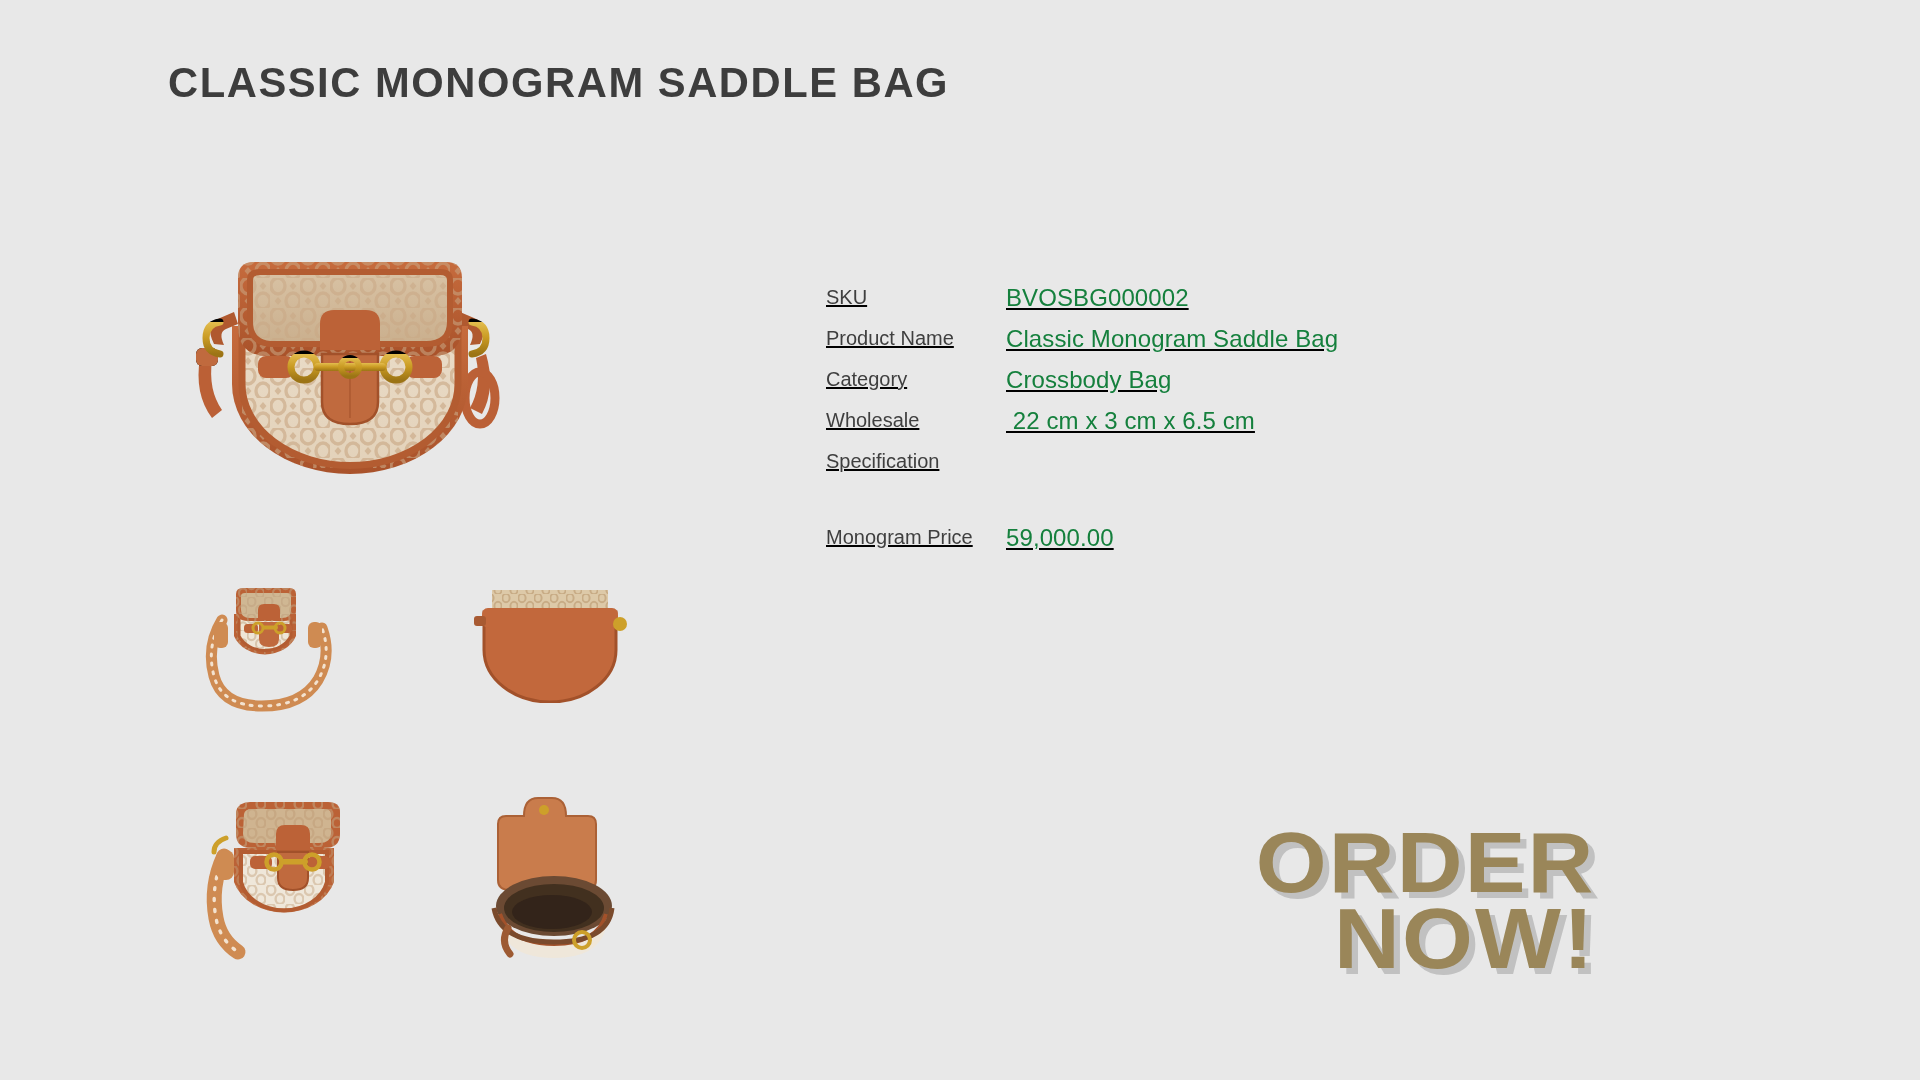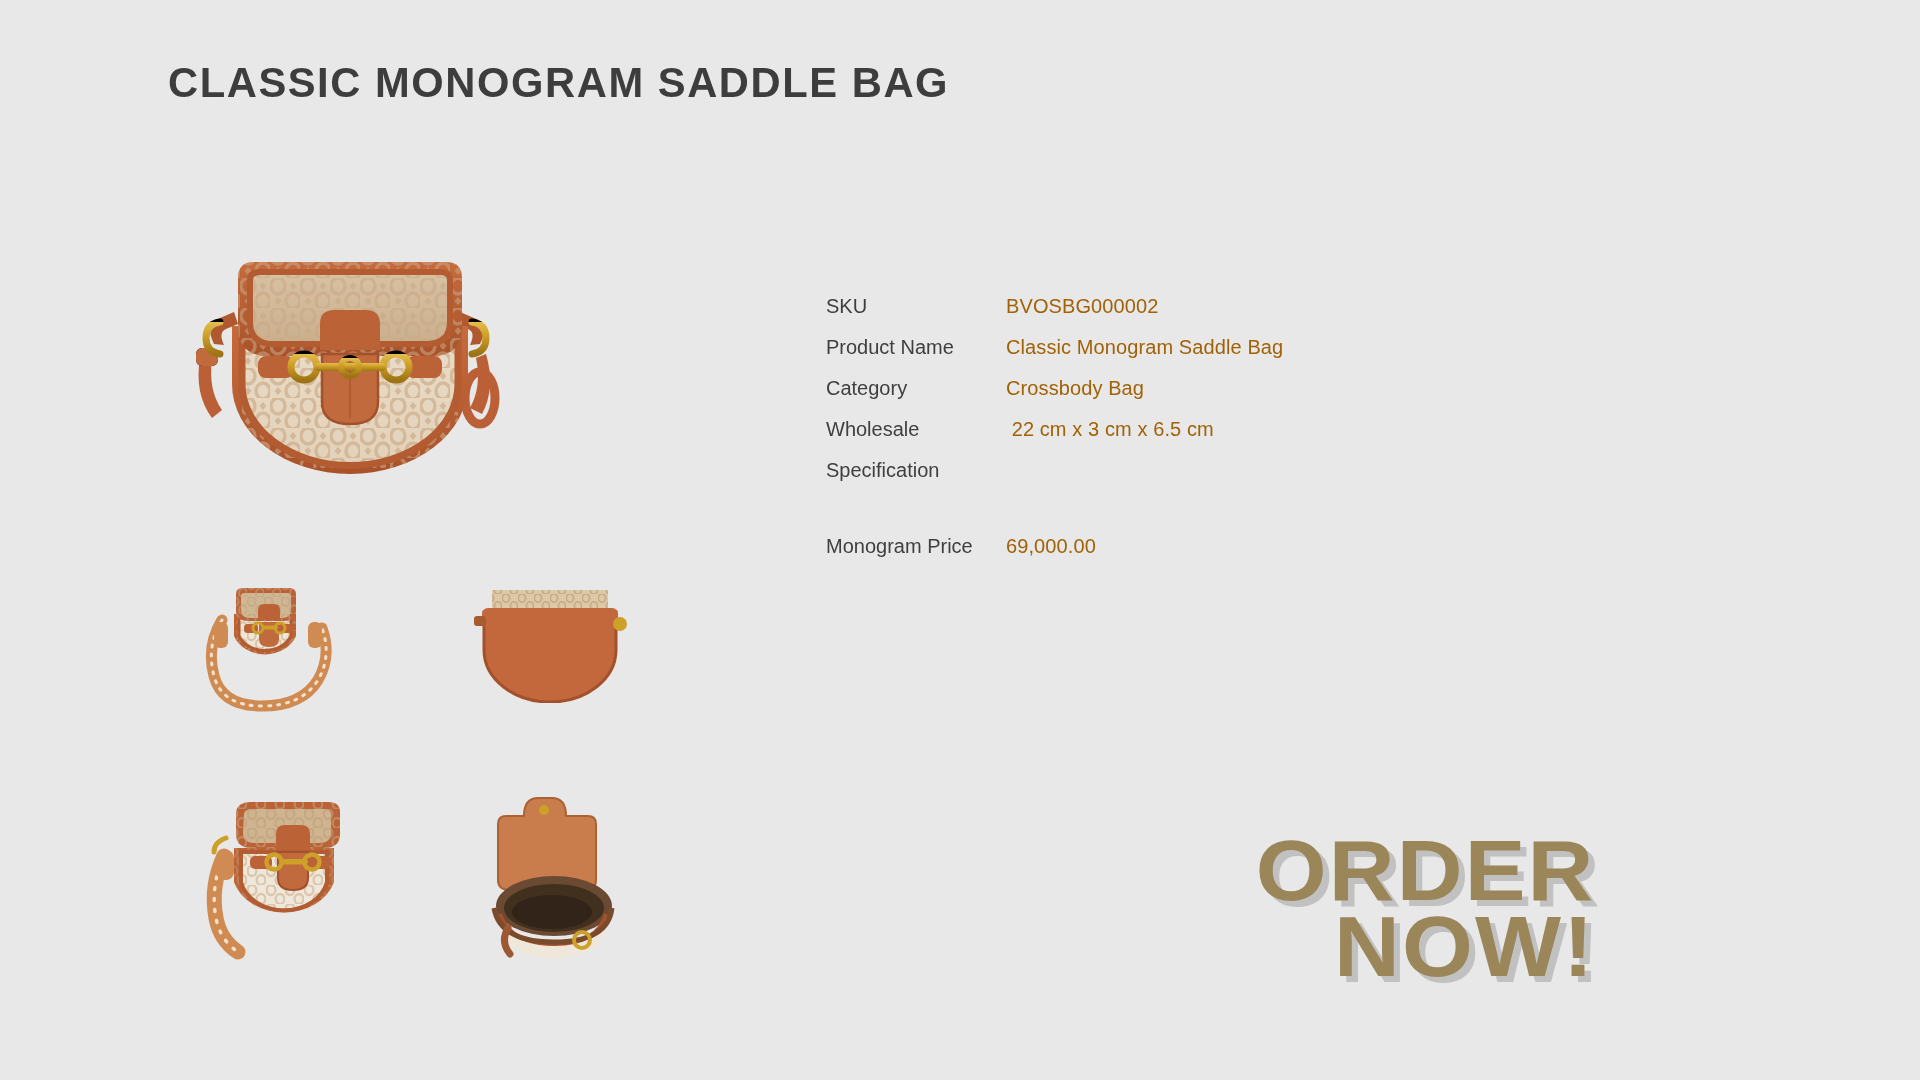--- a/index.html
+++ b/index.html
@@ -18,35 +18,35 @@
     font-size:43px; font-weight:bold;
     letter-spacing:1.6px;
     color:#3d3d3d;
     text-transform:uppercase;
     white-space:nowrap;
     transform:scaleX(0.97); transform-origin:left center;
   }
 
   
   .spec-table { position:absolute; left:826px; top:277px; }
-  .spec-row { display:flex; align-items:flex-end; height:41px; }
+  .spec-row { display:flex; align-items:center; height:41px;text-decoration:underline; }
   .spec-label {
     width:180px; flex:0 0 180px;
     font-size:20px; color:#3f3f3f; font-weight:400;
     white-space:nowrap;
   }
   .spec-value {
-    font-size:20px; color:#a16207; font-weight:400;
+    font-size:24px; color:#15803d; font-weight:400;
     white-space:pre; letter-spacing:0.1px;
   }
   .spec-gap { height:35px; }
 
   
   .cta {
-    position:absolute; right:36px; bottom:96px;
+    position:absolute; right:36px; bottom:104px;
     text-align:right; user-select:none;
   }
   .cta-line {
     font-size:86px; font-weight:bold;
     color:#9a8659;
     letter-spacing:2px;
     line-height:0.86;
     text-shadow:6px 6px 0 rgba(150,150,150,0.48);
     transform:scaleX(1.06); transform-origin:right center;
   }
@@ -293,21 +293,21 @@
     </div>
 
     <div class="spec-row">
       <div class="spec-label">Specification</div>
     </div>
 
     <div class="spec-gap"></div>
 
     <div class="spec-row">
       <div class="spec-label">Monogram Price</div>
-      <div class="spec-value">69,000.00</div>
+      <div class="spec-value">59,000.00</div>
     </div>
 
   </div>
 
   <div class="cta">
     <div class="cta-line">ORDER</div>
     <div class="cta-line second">NOW!</div>
   </div>
 
 </div>

